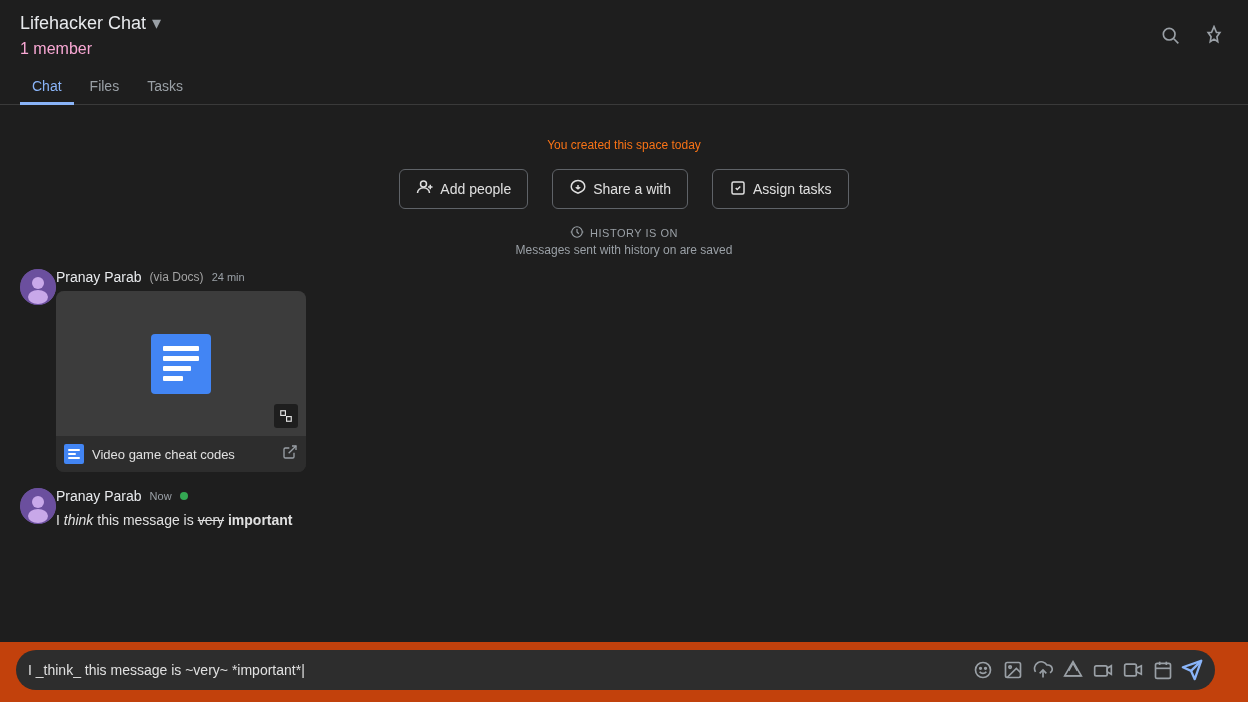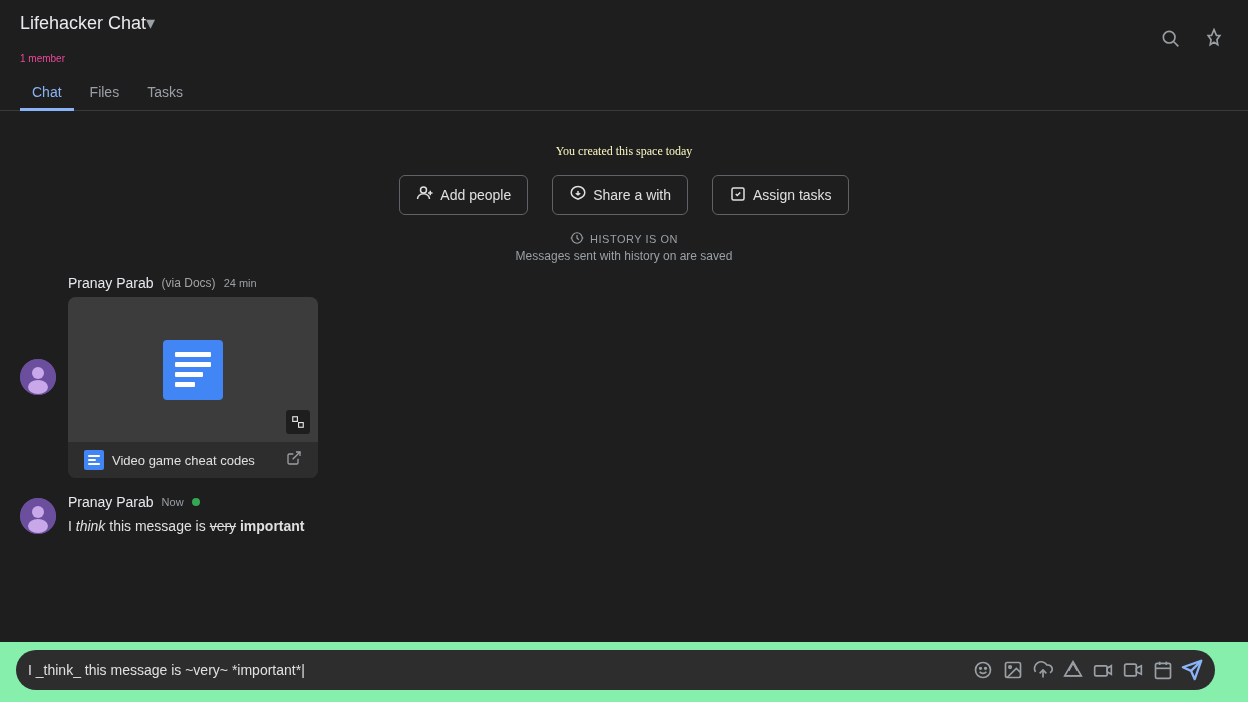--- a/index.html
+++ b/index.html
@@ -25,30 +25,31 @@
     }
 
     .header-left {
       display: flex;
       flex-direction: column;
     }
 
     .space-title {
       display: flex;
       align-items: center;
+      gap: 6px;
       font-size: 18px;
       font-weight: 500;
       color: #e8eaed;
       justify-content: space-between;
     }
 
     .member-count {
-      font-size: 10px;
-      color: #ec4899;
-      margin-top: 19px;
+      font-size: 16px;
+      color: #f9a8d4;
+      margin-top: 6px;
     }
 
     .header-actions {
       display: flex;
       align-items: center;
       gap: 16px;
     }
 
     .icon-btn {
       background: none;
@@ -93,22 +94,21 @@
       padding: 20px 0;
     }
 
     .space-created {
       text-align: center;
       margin: 10px 0 16px 0;
     }
 
     .space-created-text {
       font-size: 12px;
-      color: #fef9c3;
-      font-family: Liberation Serif, serif;
+      color: #f97316;
     }
 
     .action-buttons {
       display: flex;
       justify-content: center;
       gap: 24px;
       margin-bottom: 16px;
     }
 
     .action-btn {
@@ -153,23 +153,21 @@
       letter-spacing: 0.8px;
       margin: 12px 0;
     }
 
     .messages-area {
       padding: 0 20px;
     }
 
     .message-group {
       display: flex;
-      gap: 12px;
       margin-bottom: 16px;
-      align-items: center;
     }
 
     .avatar {
       width: 36px;
       height: 36px;
       border-radius: 50%;
       background: #5f4b8b;
       flex-shrink: 0;
       overflow: hidden;
       display: flex;
@@ -268,21 +266,21 @@
       height: 24px;
       border-radius: 3px;
       font-size: 14px;
       cursor: pointer;
       display: flex;
       align-items: center;
       justify-content: center;
     }
 
     .doc-footer {
-      padding: 8px 16px;
+      padding: 8px 8px;
       display: flex;
       align-items: center;
       justify-content: space-between;
       background: #2d2d2d;
     }
 
     .doc-footer-left {
       display: flex;
       align-items: center;
       gap: 8px;
@@ -336,21 +334,21 @@
     .text-italic { font-style: italic; }
     .text-strikethrough { text-decoration: line-through; }
     .text-bold { font-weight: 700; }
 
     .input-area {
       position: absolute;
       bottom: 0;
       left: 0;
       right: 0;
       padding: 8px 33px 12px 16px;
-      background: #86efac;
+      background: #c2410c;
     }
 
     .input-container {
       display: flex;
       align-items: center;
       background: #2d2d2d;
       border-radius: 24px;
       padding: 8px 12px;
       gap: 8px;
     }

